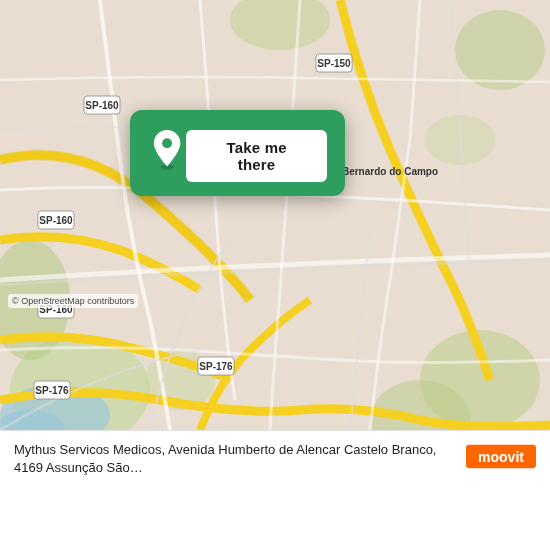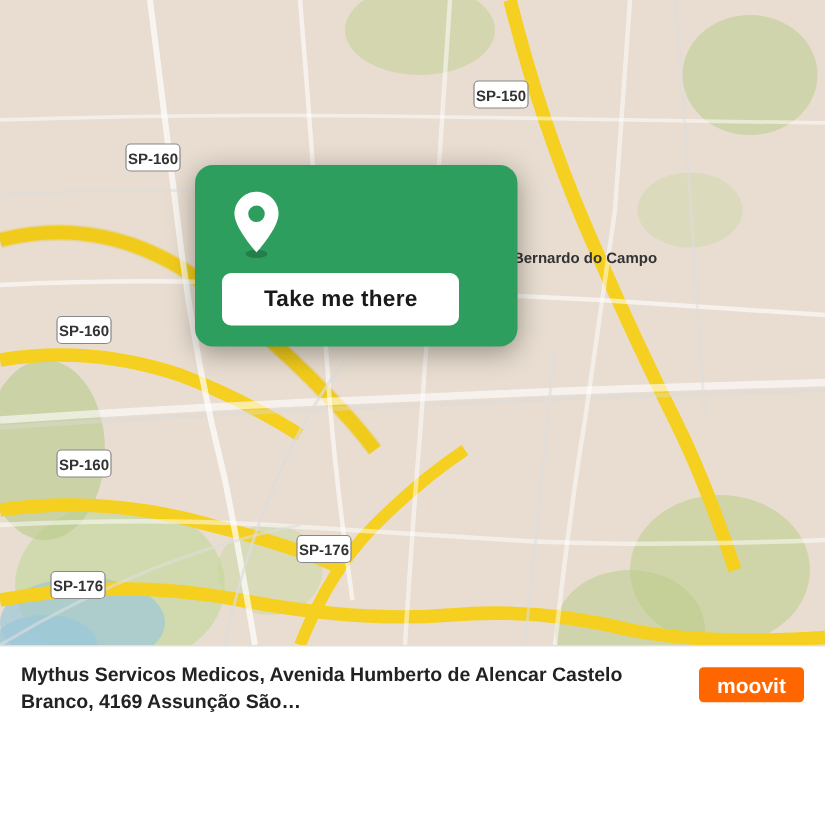--- a/index.html
+++ b/index.html
@@ -32,22 +32,22 @@
     
     #popup-card {
       position: absolute;
       top: 110px;
       left: 130px;
       width: 215px;
       background: #2e9e5e;
       border-radius: 12px;
       padding: 16px 18px 14px;
       display: flex;
-      flex-direction: column;
-      align-items: flex-start;
+      flex-direction: row;
+      align-items: flex-end;
       box-shadow: 0 4px 18px rgba(0,0,0,0.35);
       z-index: 10;
     }
 
     #popup-pin {
       width: 46px;
       height: 46px;
       margin-bottom: 10px;
     }
 
@@ -80,21 +80,21 @@
 
     #bottom-text {
       flex: 1;
       display: flex;
       flex-direction: column;
       justify-content: flex-start;
     }
 
     #place-name {
       font-size: 13px;
-      font-weight: 700;
+      font-weight: 400;
       color: #222;
       line-height: 1.4;
       margin-bottom: 2px;
     }
 
     #moovit-logo {
       display: flex;
       align-items: flex-start;
       padding-top: 2px;
       margin-left: 10px;
@@ -199,20 +199,21 @@
   <div id="popup-card">
 
     <svg id="popup-pin" viewBox="0 0 46 50" xmlns="http://www.w3.org/2000/svg">
       <ellipse cx="23" cy="47" rx="8" ry="3" fill="rgba(0,0,0,0.2)"></ellipse>
       <path d="M23 2C14.2 2 7 9.2 7 18c0 10.5 16 28 16 28s16-17.5 16-28C39 9.2 31.8 2 23 2z" fill="white"></path>
       <circle cx="23" cy="18" r="6" fill="#2e9e5e"></circle>
     </svg>
     <button id="popup-button">Take me there</button>
   </div>
 
+  <div id="osm-credit">© OpenStreetMap contributors</div>
 </div>
 
 <div id="bottom-bar">
   <div id="bottom-text">
     <div id="place-name">Mythus Servicos Medicos, Avenida Humberto de Alencar Castelo Branco, 4169 Assunção São…</div>
   </div>
   <div id="moovit-logo">
 
     <svg id="moovit-logo-img" viewBox="0 0 90 30" xmlns="http://www.w3.org/2000/svg" width="80" height="27">
 

